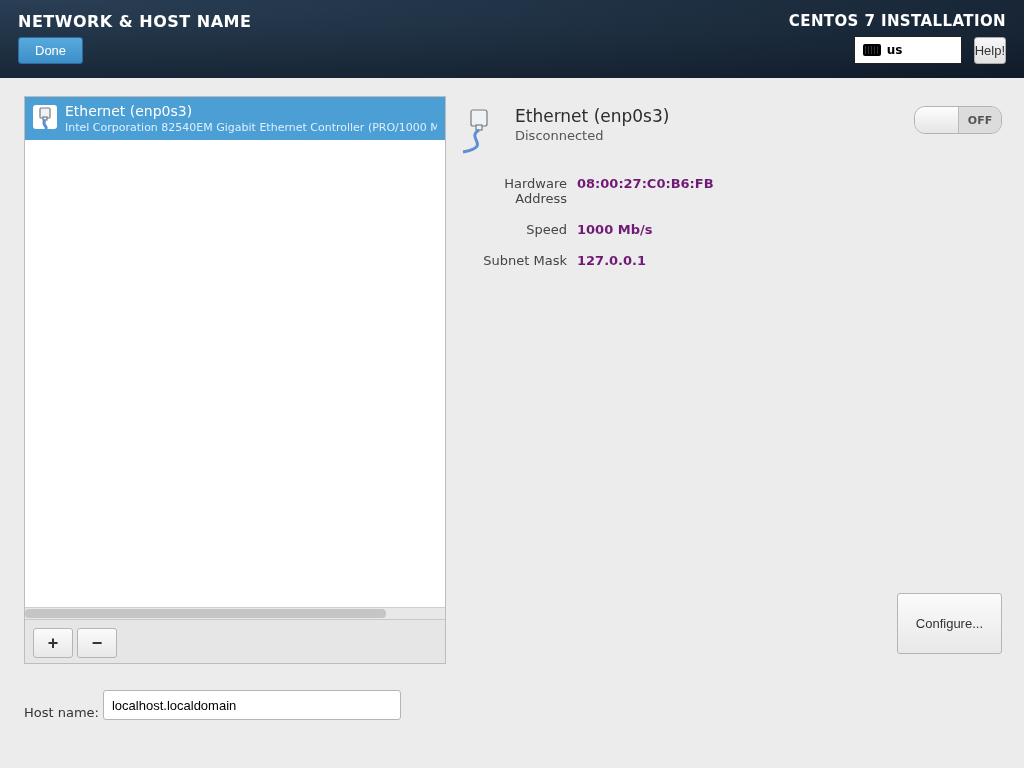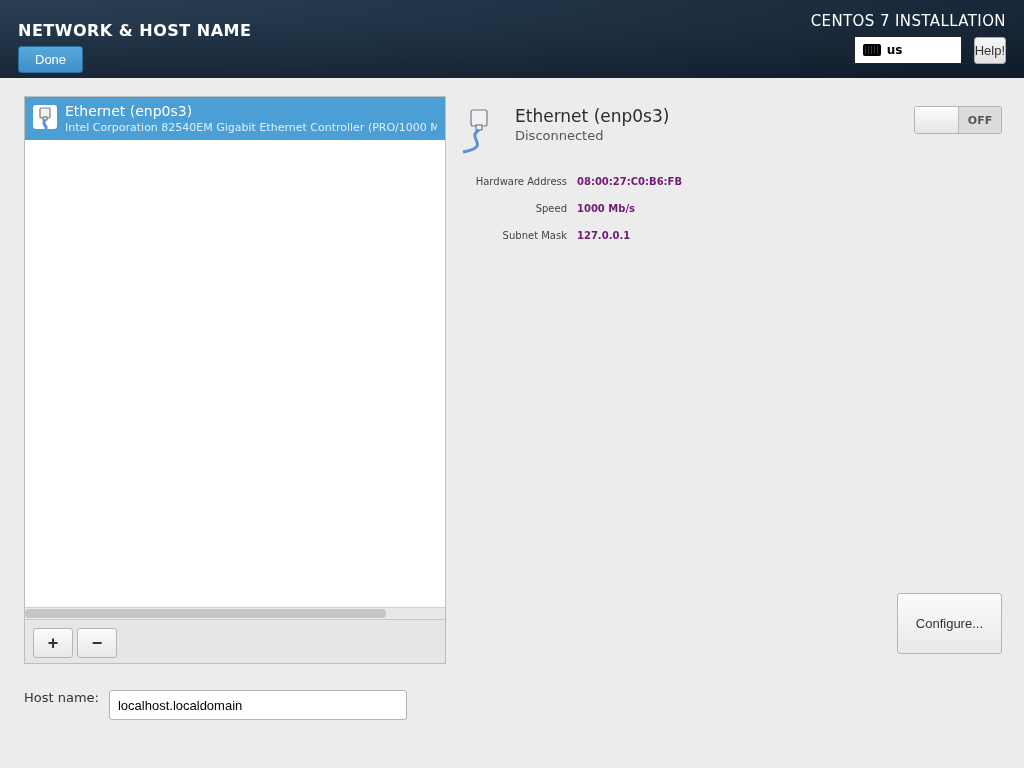--- a/index.html
+++ b/index.html
@@ -6,35 +6,35 @@
   html, body { width: 1024px; height: 768px; font-family: "DejaVu Sans", "Cantarell", sans-serif; background: #ececec; overflow: hidden; }
   .header {
     height: 78px;
     background: radial-gradient(ellipse at top left, #2a3f55 0%, #1b2b3c 60%, #101a28 100%);
     color: #fff;
     position: relative;
     padding: 12px 18px 10px 18px;
     display: flex;
     justify-content: space-between;
   }
-  .header-left { display: flex; flex-direction: column; gap: 6px; margin-top: 9px; }
+  .header-left { display: flex; flex-direction: column; gap: 6px; }
   .header-title { font-size: 16px; font-weight: 600; letter-spacing: 0.5px; }
   .done-btn {
     background: #4b9fd5;
     background: linear-gradient(#58a9dc, #3c8fc9);
     border: 1px solid #2b6e9e;
     color: #fff;
     font-size: 13px;
     padding: 5px 16px;
     border-radius: 3px;
     cursor: pointer;
     width: fit-content;
   }
   .header-right { display: flex; flex-direction: column; align-items: flex-end; gap: 6px; }
-  .install-title { font-size: 15px; font-weight: 400; letter-spacing: 0.4px;}
+  .install-title { font-size: 15px; font-weight: 700; letter-spacing: 0.4px;}
   .header-row2 { display: flex; gap: 12px; align-items: center; }
   .kb-ind {
     background: #fff;
     color: #000;
     height: 28px;
     width: 108px;
     display: flex;
     align-items: center;
     gap: 6px;
     padding: 12px 8px;
@@ -138,48 +138,48 @@
     align-items: flex-start;
     margin-bottom: 14px;
   }
   .det-icon { width: 48px; height: 48px; flex-shrink:0; }
   .det-title-block { flex:1; }
   .det-title { font-size: 17px; color: #2c2c2c; }
   .det-status { font-size: 13px; color: #555; margin-top:2px; }
   .toggle {
     width: 88px; height: 28px;
     border: 1px solid #b3b3b3;
-    border-radius: 3px;
+    border-radius: 11px;
     display: flex;
     overflow:hidden;
     cursor:pointer;
     background:#eee;
     margin-left:24px;
   }
   .toggle .knob {
     width: 44px; background: linear-gradient(#fdfdfd,#e5e5e5); border-right:1px solid #bbb;
   }
   .toggle .lbl {
     flex:1; display:flex; align-items:center; justify-content:center; font-size:11px; font-weight:700; color:#555; background:#dcdcdc;
   }
-  .kv { display:flex; gap:10px; margin: 8px 0; font-size: 10px; color:#383838;}
+  .kv { display:flex; gap:10px; margin: 8px 0; font-size: 13px; color:#383838;}
   .kv .k { width: 112px; text-align:right; color:#444;}
   .kv .v { color:#701a75;font-weight:bold;}
   .configure-row{display:flex;justify-content:flex-end;margin-top:auto;padding-top:8px;}
   .cfg-btn{
     background: linear-gradient(#fbfbfb,#e8e8e8);
     border:1px solid #b5b5b5;
     border-radius:3px;
     padding:22px 18px;
     font-size:13px;
     color:#333;
     cursor:pointer;
   }
   .hostname-row{
-    display:flex; align-items:flex-start; gap:10px; margin-top:26px;
+    display:flex; align-items:flex-end; gap:4px; margin-top:26px;
     font-size:13px; color:#333;
   }
   .hostname-input{
     width: 298px; height:30px;
     border:1px solid #b5b5b5; border-radius:3px;
     background:#fff; padding:0 8px; font-size:13px;
   }
   svg .cable{stroke:#5b8fd6;stroke-width:3;fill:none;}
   svg .plug{fill:#eef1f6;stroke:#7a7a7a;stroke-width:1.2;}
 </style>

